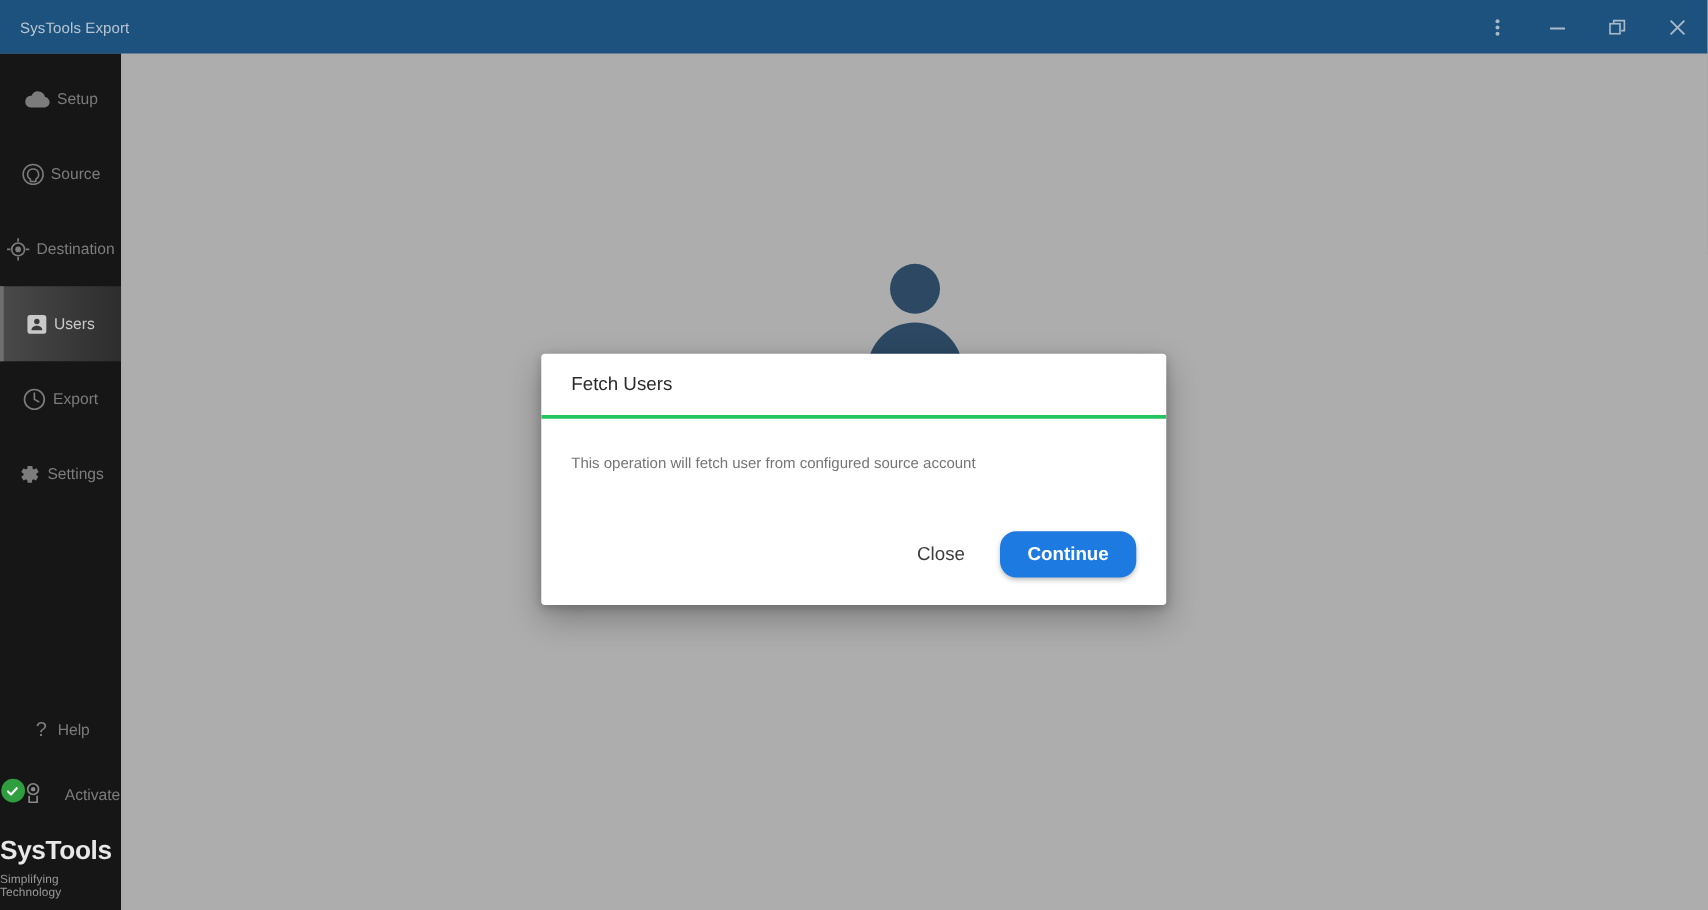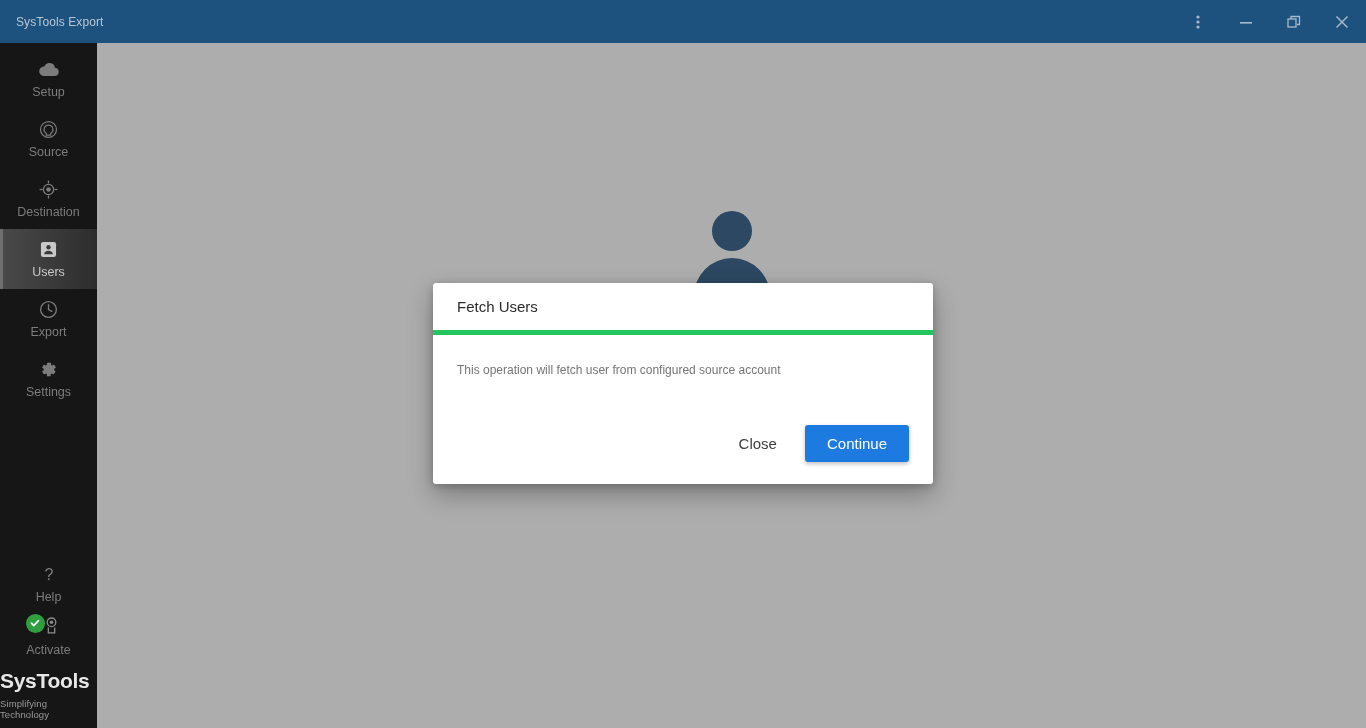--- a/index.html
+++ b/index.html
@@ -58,21 +58,20 @@
     height: 685px;
     background: #161616;
     display: flex;
     flex-direction: column;
   }
   .nav-top { padding-top: 6px; }
   .nav-item {
     position: relative;
     height: 60px;
     display: flex;
-    flex-direction: column;
     align-items: center;
     justify-content: center;
     color: #7c7c7c;
     font-size: 12.5px;
     gap: 5px;
   }
   .nav-item .nav-icon {
     height: 20px;
     display: flex;
     align-items: center;
@@ -227,21 +226,21 @@
     background: #ffffff;
     border-radius: 3px;
     box-shadow: 0 11px 26px rgba(0,0,0,0.28), 0 2px 8px rgba(0,0,0,0.20);
     overflow: hidden;
   }
   .modal-header {
     height: 52px;
     display: flex;
     align-items: center;
     padding: 0 24px;
-    border-bottom: 5px solid #22c55e;
+    border-bottom: 3px solid #22c55e;
   }
   .modal-title {
     font-size: 15px;
     color: #2b2b2b;
   }
   .modal-body {
     padding: 25px 24px 0 24px;
     min-height: 72px;
   }
   .modal-message {
@@ -262,24 +261,24 @@
     font-family: "Liberation Sans", sans-serif;
     font-size: 15px;
     color: #3c3c3c;
     padding: 9px 14px;
   }
   .btn-primary {
     background: #1d7ae0;
     border: none;
     font-family: "Liberation Sans", sans-serif;
     font-size: 15px;
-    font-weight: normal;
+    font-weight: bold;
     color: #ffffff;
     padding: 10px 22px;
-    border-radius: 3px;
+    border-radius: 13px;
     box-shadow: 0 2px 4px rgba(0,0,0,0.25);
   }
 </style>
 </head>
 <body>
 
 <div id="app">
 
   <div class="titlebar">
     <div class="titlebar-title">SysTools Export</div>

